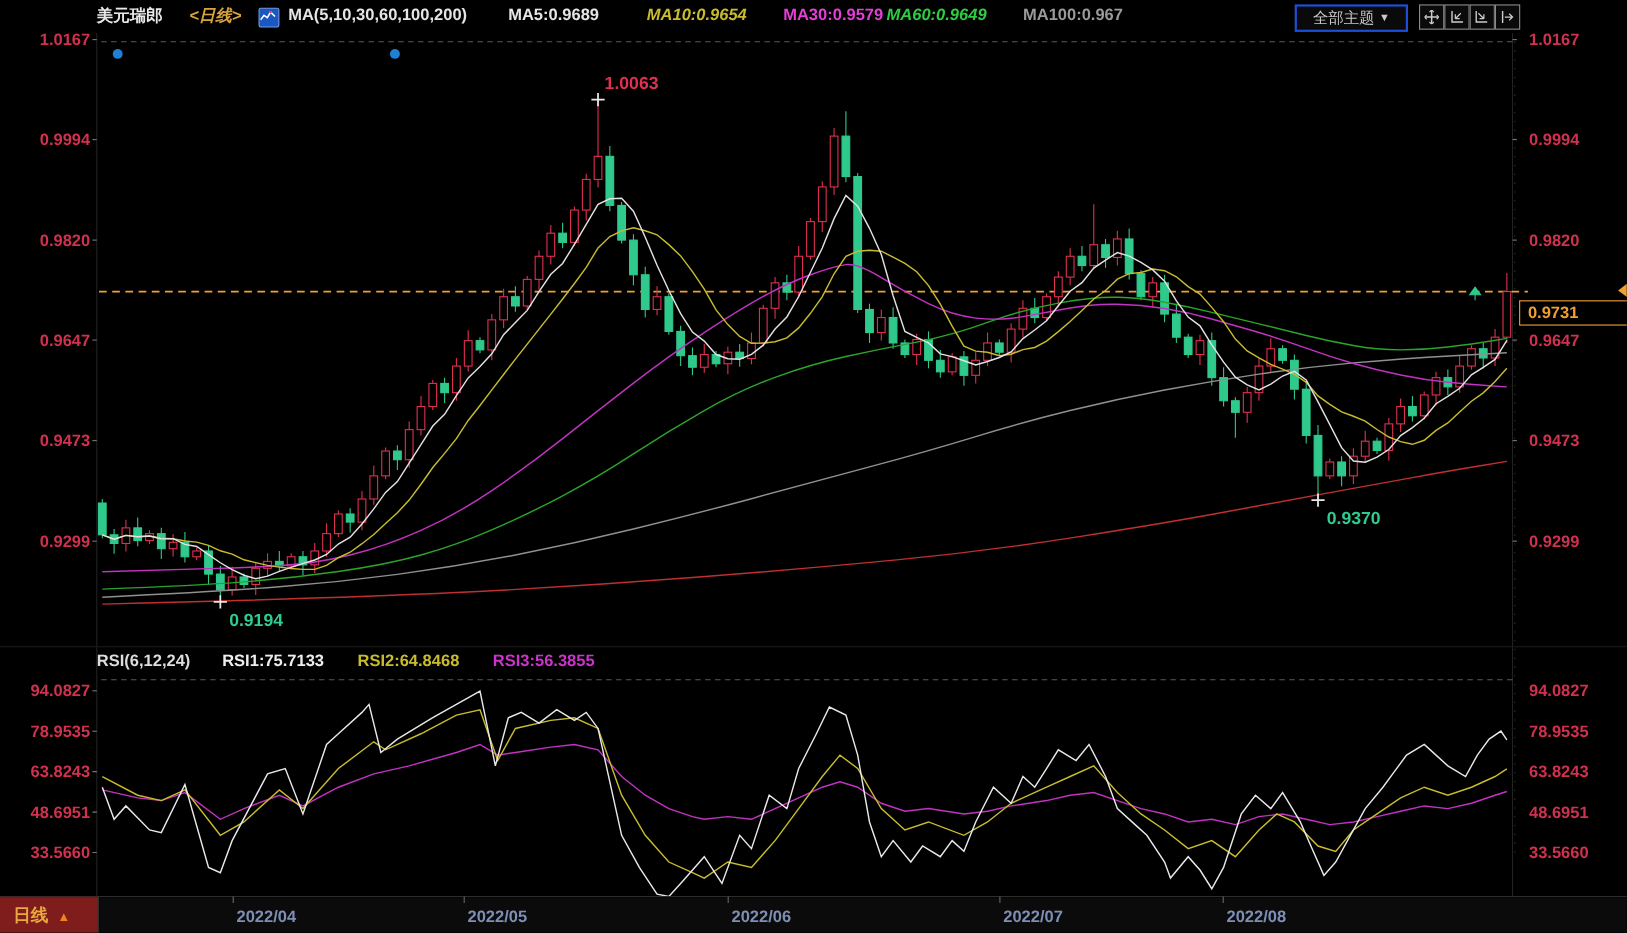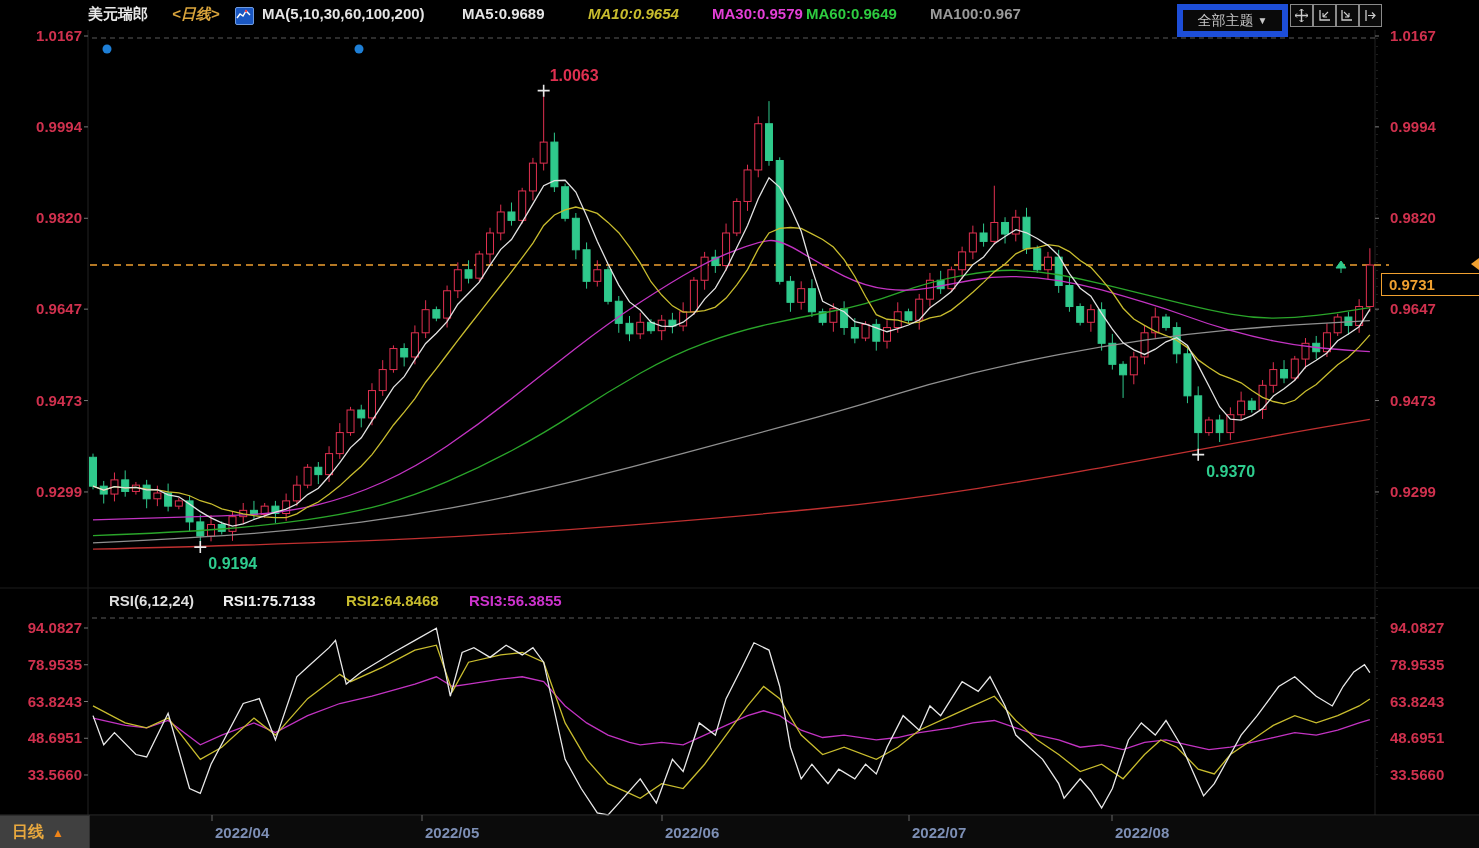--- a/index.html
+++ b/index.html
@@ -9,37 +9,37 @@
   .hdr{position:absolute;top:0;left:0;width:100%;height:30px;display:flex;align-items:center;}
   .hdr .t{position:absolute;top:5px;white-space:nowrap;font-size:15px;font-weight:bold;}
   .sym{left:88px;color:#e8e8e8;}
   .ptag{left:172px;color:#d9a43c;font-style:italic;}
   .chart-ico{position:absolute;left:235px;top:7px;width:17px;height:16px;background:#1a57c2;
      border:1px solid #6f9be0;border-radius:2px;}
   .ma-group{left:262px;color:#e5e5e5;}
   .ma5{left:462px;color:#e6e6e6;}
   .ma10{left:588px;color:#c8bc2e;font-style:italic;}
   .ma30{left:700px;color:#e33fd6;margin-left:12px;}
-  .ma60{left:806px;color:#2ecc40;}
+  .ma60{left:806px;color:#2ecc40;font-style:italic;}
   .ma100{left:930px;color:#9a9a9a;}
-  .dd{position:absolute;left:1177px;top:4px;width:99px;height:21px;border:6px solid #1d4ed8;
+  .dd{position:absolute;left:1177px;top:4px;width:99px;height:21px;border:2px solid #1d4ed8;
       color:#c8c8c8;font-size:14px;display:flex;align-items:center;justify-content:center;
       background:#0a0a0a;cursor:pointer;}
   .dd .arr{font-size:10px;margin-left:4px;color:#c8c8c8;}
   .tbtn{position:absolute;top:4px;width:21px;height:21px;border:1px solid #8a8a8a;background:#0a0a0a;
       color:#ccc;display:flex;align-items:center;justify-content:center;cursor:pointer;}
   .rsi-hdr{position:absolute;top:592px;height:22px;font-size:15px;font-weight:bold;white-space:nowrap;}
-  .rsi-t{position:absolute;top:0;padding-left:21px;}
+  .rsi-t{position:absolute;top:0;}
   .rsi0{left:88px;color:#dddddd;}
   .rsi1{left:202px;color:#eeeeee;}
   .rsi2{left:325px;color:#c8bc2e;}
   .rsi3{left:448px;color:#cc33cc;}
   .pricebox{position:absolute;left:1381px;top:273px;width:92px;height:21px;border:1px solid #f0a030;
       background:#000;color:#f0a030;font-size:15px;font-weight:bold;line-height:21px;padding-left:7px;}
-  .period-cell{position:absolute;left:0;top:815px;width:89px;height:33px;background:#404040;
+  .period-cell{position:absolute;left:0;top:815px;width:89px;height:33px;background:#7f1d1d;
       border-top:1px solid #2e2e2e;border-right:1px solid #2e2e2e;display:flex;align-items:center;}
   .period-cell .p{color:#e8a83e;font-size:16px;font-weight:bold;margin-left:12px;}
   .period-cell .a{color:#f08418;font-size:12px;margin-left:8px;}
 </style>
 </head>
 <body>
 
 <div class="app">
 
   <svg id="chart-svg" width="1479" height="848" style="position:absolute;left:0;top:0;">

